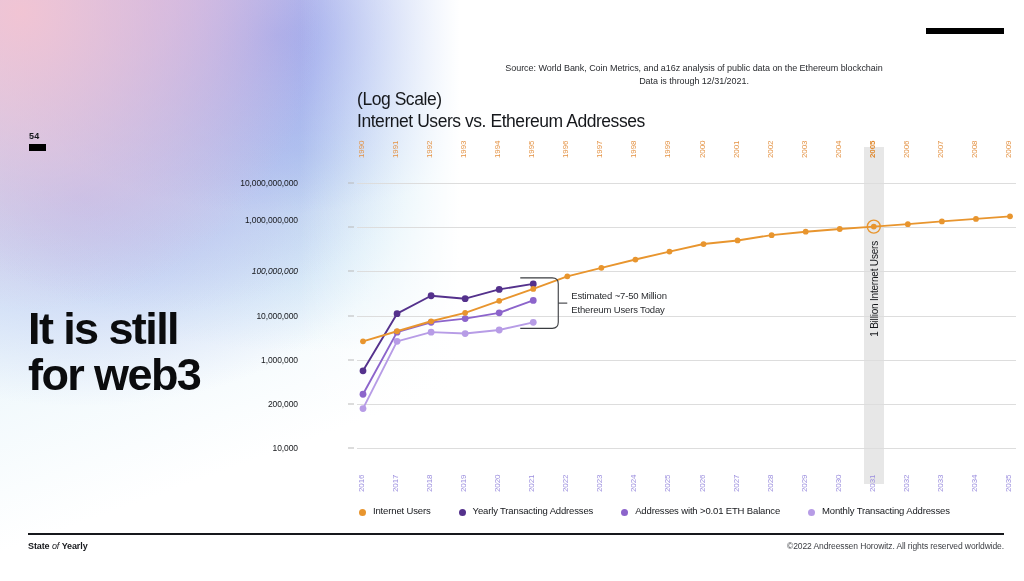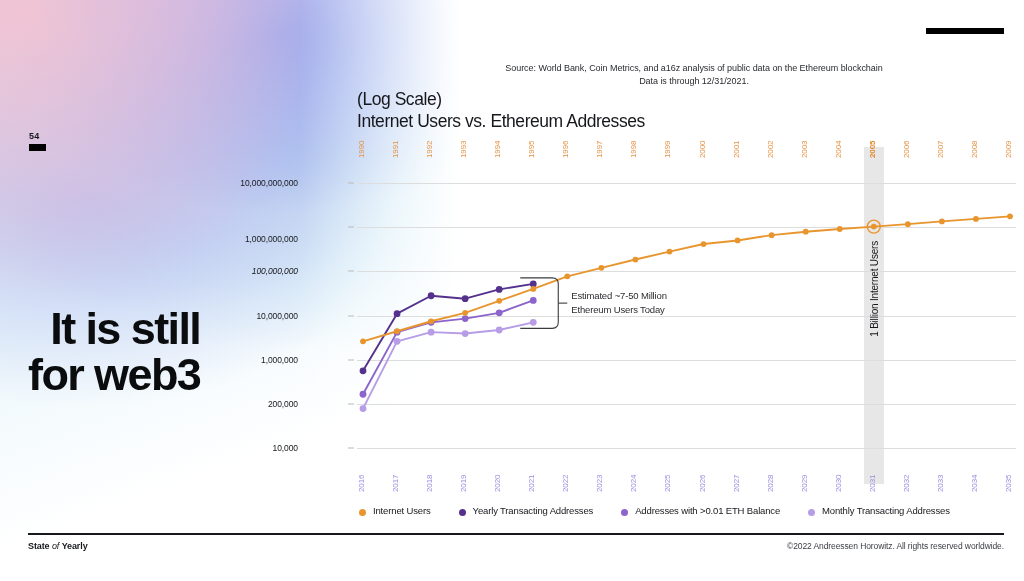--- a/index.html
+++ b/index.html
@@ -34,21 +34,21 @@
   #page-marker { position:absolute; left:29px; top:88px; z-index:4;margin-top:43px; }
   #page-number { font-size:9px; font-weight:bold; color:#16181c; letter-spacing:.2px; }
   #page-bar { width:17px; height:7px; background:#000; margin-top:3px; }
 
   
   #topbar-rule { position:absolute; right:20px; top:28px; width:78px; height:6px; background:#000; z-index:4; }
   #source-block { position:absolute; right:20px; top:62px; text-align:center; z-index:4; width:620px; }
   #source-block div { font-size:9px; color:#2a2c30; line-height:1.45; letter-spacing:-.05px; }
 
   
-  #headline { position:absolute; left:28px; top:306px; z-index:4;text-align:right; }
+  #headline { position:absolute; left:28px; top:306px; z-index:4; }
   #headline div { font-size:45px; line-height:1.02; font-weight:bold; color:#0b0c0e; letter-spacing:-1.6px; }
   #headline .it  { font-style:normal; }
   #headline .em  { font-style:italic; font-weight:bold; }
 
   
   #chart-title { position:absolute; left:357px; top:88px; z-index:4; }
   #chart-title div { font-size:17.5px; color:#16181c; line-height:1.27; letter-spacing:-.45px; }
 
   
   #chart { position:absolute; left:300px; top:183px; width:716px; height:265px; z-index:4; }
@@ -132,21 +132,21 @@
         <div class="gridline" style="top: 44.1667px;"></div>
         <div class="gridline" style="top: 88.3333px;"></div>
         <div class="gridline" style="top: 132.5px;"></div>
         <div class="gridline" style="top: 176.667px;"></div>
         <div class="gridline" style="top: 220.833px;"></div>
         <div class="gridline" style="top: 265px;"></div>
       </div>
     <div id="ylabel-layer">
         <div class="ytick-label" style="top: 0px;">10,000,000,000</div>
         <div class="ytick-dash" style="top: 0px; left: -9px;"></div>
-        <div class="ytick-label" style="top: 56px;">1,000,000,000</div>
+        <div class="ytick-label" style="top: 37px;">1,000,000,000</div>
         <div class="ytick-dash" style="top: 44.1667px; left: -9px;"></div>
         <div class="ytick-label" style="top: 88.3333px; font-style: italic;">100,000,000</div>
         <div class="ytick-dash" style="top: 88.3333px; left: -9px;"></div>
         <div class="ytick-label" style="top: 132.5px;">10,000,000</div>
         <div class="ytick-dash" style="top: 132.5px; left: -9px;"></div>
         <div class="ytick-label" style="top: 176.667px;">1,000,000</div>
         <div class="ytick-dash" style="top: 176.667px; left: -9px;"></div>
         <div class="ytick-label" style="top: 220.833px;">200,000</div>
         <div class="ytick-dash" style="top: 220.833px; left: -9px;"></div>
         <div class="ytick-label" style="top: 265px;">10,000</div>

